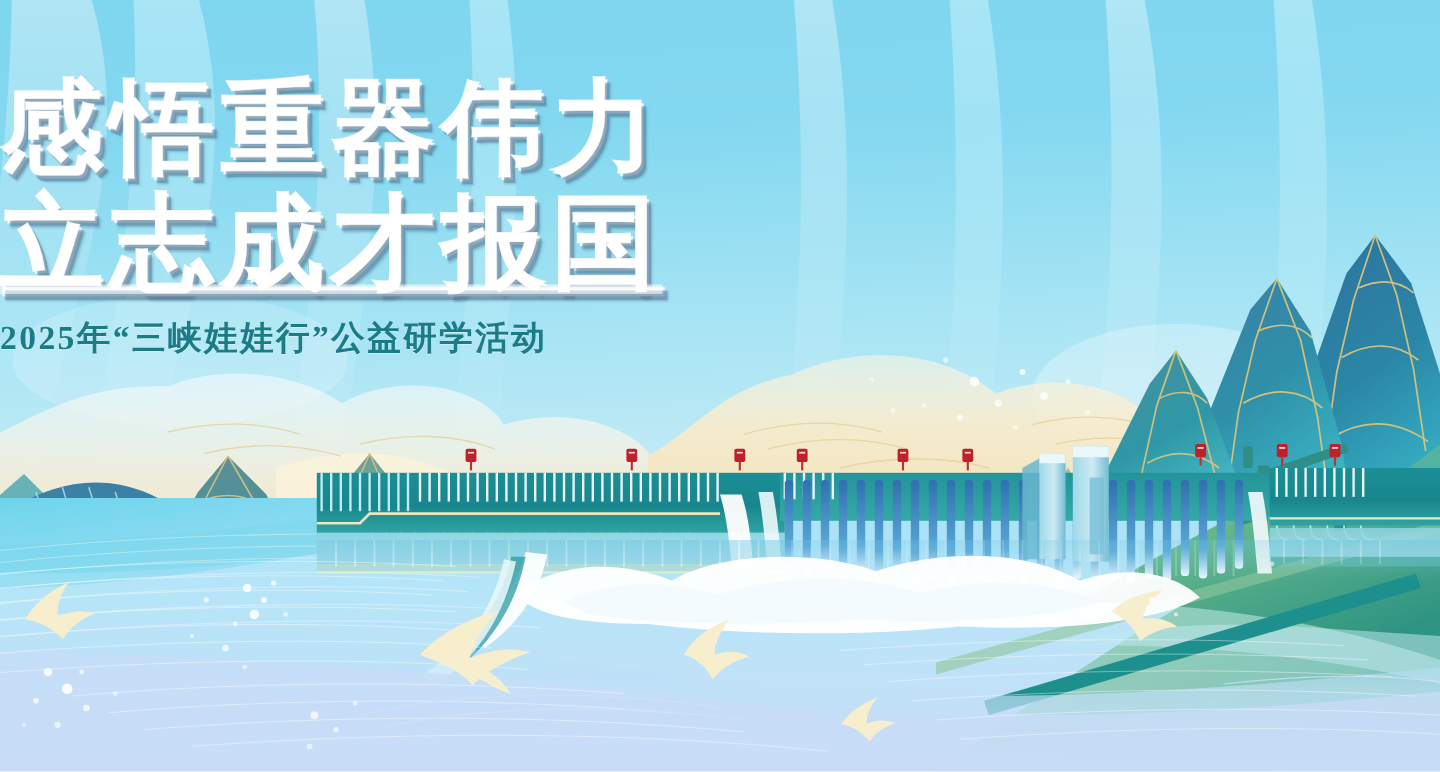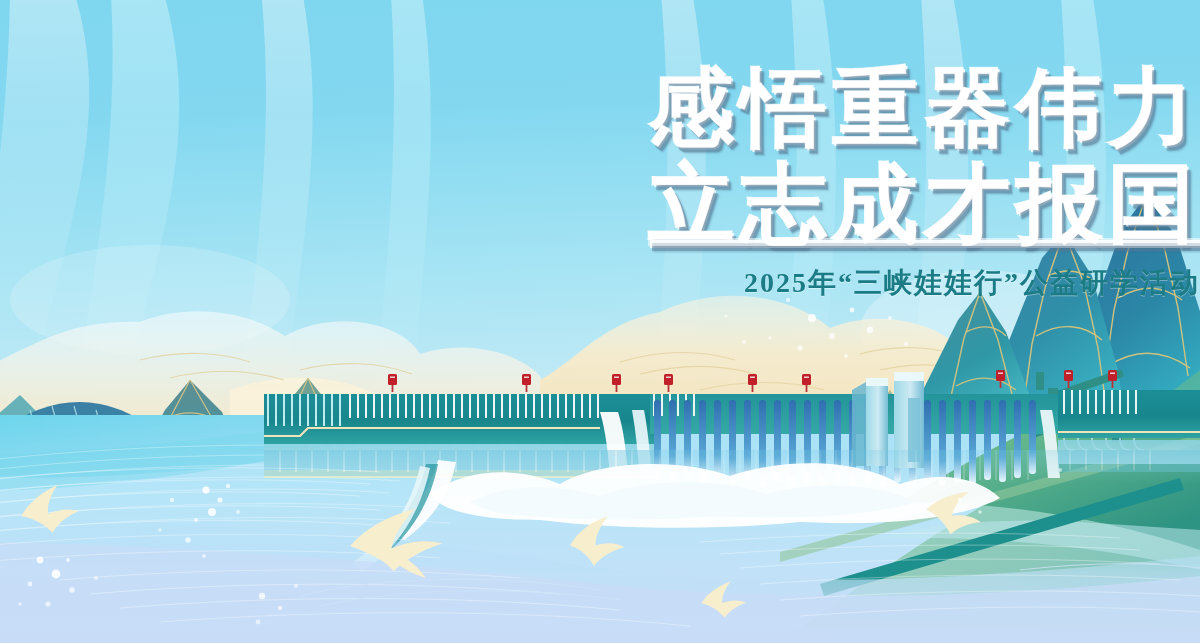--- a/index.html
+++ b/index.html
@@ -38,21 +38,21 @@
 
   
   .birds{ position:absolute; left:0; top:440px; width:1200px; height:203px; z-index:9; }
 
   
   .sparkles{ position:absolute; inset:0; z-index:9; pointer-events:none; }
 
   
   .textblock{
     position:absolute; left:0; top:60px; width:1200px;
-    z-index:20; text-align:right; user-select:none;
+    z-index:20; text-align:left; user-select:none;
   }
   .title-line{
     font-family:"Liberation Sans","DejaVu Sans",sans-serif;
     font-weight:700;
     font-size:86px;
     line-height:94px;
     letter-spacing:6px;
     color:#ffffff;
     text-shadow:
        4px 5px 0 rgba(92,125,150,.45),
@@ -66,21 +66,20 @@
   .subtitle{
     margin-top:16px;
     font-family:"Liberation Serif","DejaVu Serif",serif;
     font-weight:700;
     font-size:28px;
     line-height:34px;
     letter-spacing:2px;
     color:#1c7c85;
     white-space:nowrap;
     text-shadow:0 1px 0 rgba(255,255,255,.35);
-    margin-left:16px;
   }
 </style>
 </head>
 <body>
 
 <div class="banner">
 
   <svg class="rays" viewBox="0 0 1200 643" preserveAspectRatio="none">
     <defs>
       <linearGradient id="rayG" x1="0" y1="0" x2="0" y2="1">

